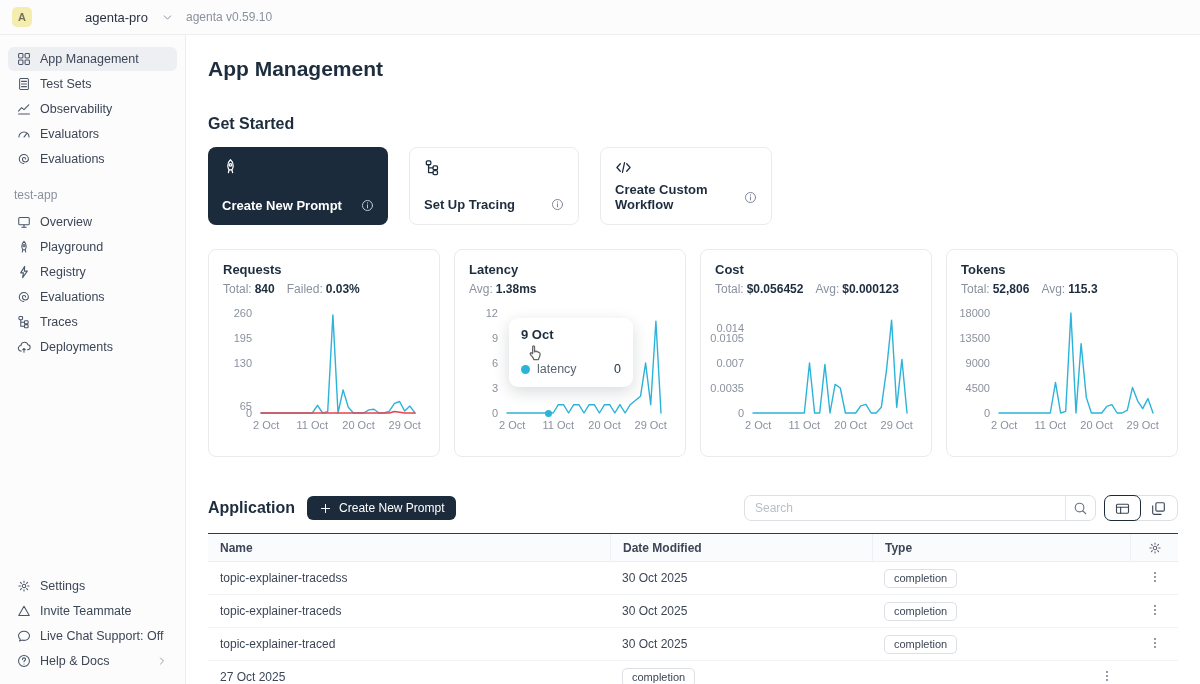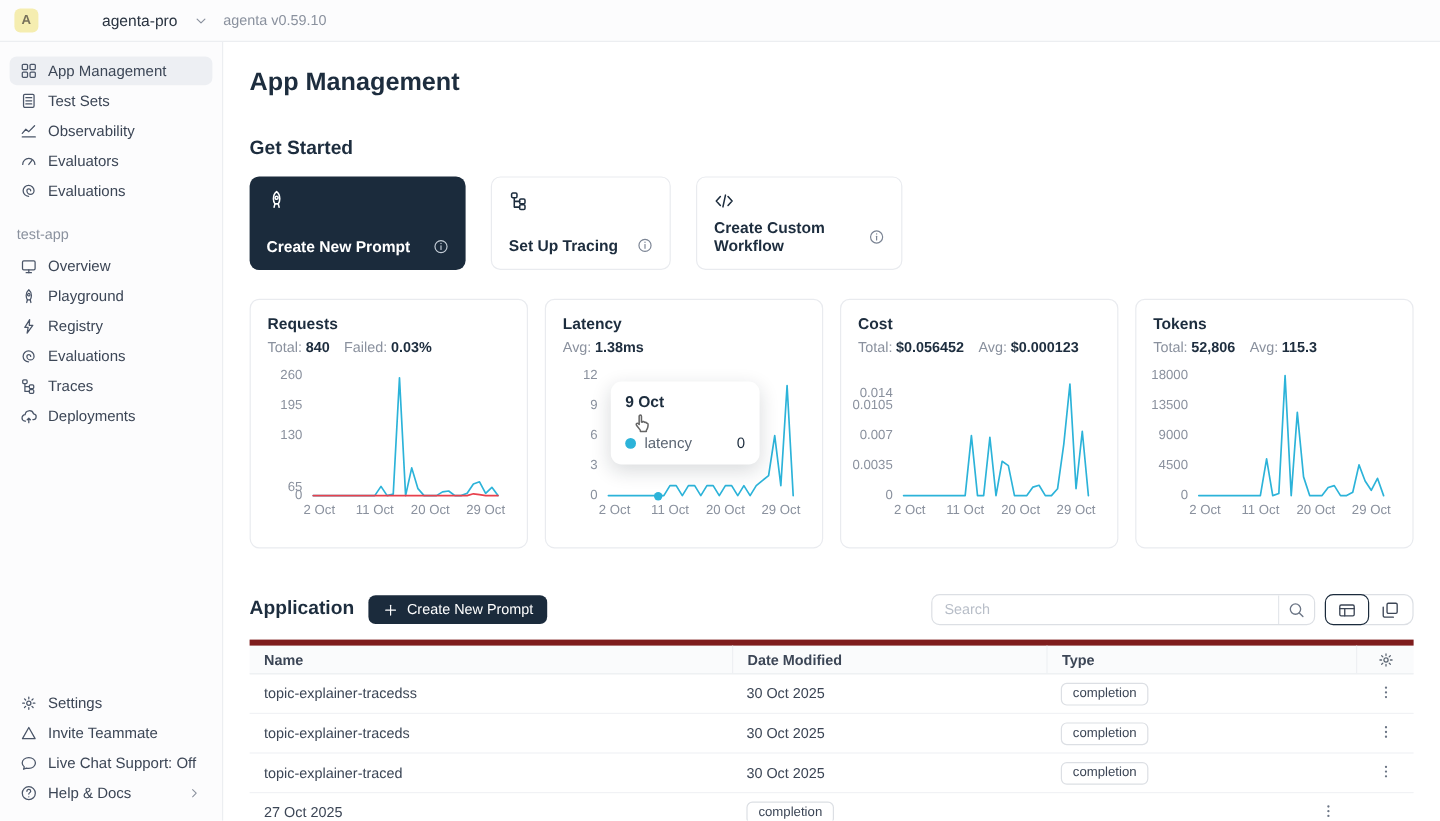--- a/index.html
+++ b/index.html
@@ -30,21 +30,21 @@
   .section-label { font-size:12px; color:#8a919e; margin:16px 6px 8px; }
   .sidebar-spacer { flex:1; }
   
   .main { flex:1; padding:14px 22px 0; overflow:hidden; }
   .page-title { font-size:21px; font-weight:700; margin:8px 0 0; color:#1d2d3e; }
   .section-title { font-size:16px; font-weight:700; margin:34px 0 14px; }
   .gs-row { display:flex; gap:21px; }
   .gs-card { height:78px; border-radius:8px; padding:11px 14px 12px; display:flex; flex-direction:column; justify-content:space-between; cursor:pointer; }
   .gs-card.dark { width:180px; background:#1b2b3c; color:#fff; }
   .gs-card.light { border:1px solid #e9ebef; background:#fff; color:#1d2d3e; }
-  .gs-card.light:nth-child(2) { width:150px;text-align:right; }
+  .gs-card.light:nth-child(2) { width:170px;text-align:right; }
   .gs-card.light:nth-child(3) { width:172px; }
   .gs-bottom { display:flex; align-items:center; justify-content:space-between; font-size:13px; font-weight:600; }
   .gs-card.dark .gs-info { color:#c3ccd6; }
   .gs-card.light .gs-info { color:#7b8494; }
   
   .charts-row { display:flex; gap:14px; margin-top:24px; }
   .chart-card { width:232px; height:208px; border:1px solid #e9ebef; border-radius:8px; padding:12px 14px; background:#fff; position:relative; }
   .chart-title { font-size:13px; font-weight:700; }
   .chart-stats { font-size:12px; color:#8a919e; margin-top:5px; display:flex; gap:12px; }
   .chart-stats b { color:#1d2d3e; margin-left:3px; font-weight:700; }
@@ -60,31 +60,31 @@
   .tt-date { font-size:13px; font-weight:600; color:#1d2d3e; }
   .tt-row { display:flex; align-items:center; gap:7px; font-size:12.5px; color:#5b6572; margin-top:20px; }
   .tt-dot { width:9px; height:9px; border-radius:50%; flex:none; }
   .tt-val { margin-left:auto; color:#1d2d3e; }
   .tt-cursor { position:absolute; left:18px; top:26px; color:#666; }
   
   .app-header { display:flex; align-items:center; margin-top:38px; }
   .app-title { font-size:16px; font-weight:700; }
   .create-btn { margin-left:12px; background:#1b2b3c; color:#fff; font-size:12px; border:none; border-radius:6px; height:24px; padding:0 12px; display:flex; align-items:center; gap:7px; cursor:pointer; font-family:inherit; }
   .flex-spacer { flex:1; }
-  .search-box { width:320px; height:26px; border:1px solid #dcdfe4; border-radius:7px; display:flex; align-items:center; background:#fff; overflow:hidden; }
+  .search-box { width:352px; height:26px; border:1px solid #dcdfe4; border-radius:7px; display:flex; align-items:center; background:#fff; overflow:hidden; }
   .search-box input { flex:1; border:none; outline:none; font-size:12px; padding:0 10px; background:transparent; font-family:inherit; color:#1d2d3e; }
   .search-box input::placeholder { color:#b8bec8; }
   .search-addon { width:30px; height:100%; border-left:1px solid #e4e7eb; display:flex; align-items:center; justify-content:center; color:#6b7585; cursor:pointer; }
   .view-toggle { margin-left:8px; border:1px solid #dcdfe4; border-radius:8px; height:26px; display:flex; background:#fff; }
   .vt-btn { width:37px; display:flex; align-items:center; justify-content:center; color:#3c4656; cursor:pointer; }
   .vt-btn.selected { border:1.5px solid #1b2b3c; border-radius:7px; margin:-1px; background:#fff; }
   
   .table { margin-top:12px; }
   .thead, .trow { display:grid; grid-template-columns:402px 262px 258px 1fr; align-items:center; }
-  .thead { height:29px; background:#fafbfc; border-top:5px solid #7f1d1d; border-bottom:1px solid #eceef1; font-size:12px; font-weight:700; color:#3c4656; }
+  .thead { height:29px; background:#fafbfc; border-top:1px solid #7f1d1d; border-bottom:1px solid #eceef1; font-size:12px; font-weight:700; color:#3c4656; }
   .th { padding:0 12px; height:100%; display:flex; align-items:center; }
   .th + .th { border-left:1px solid #eef0f3; }
   .th.actions { justify-content:flex-end; padding-right:16px; color:#5b6572; }
   .trow { height:33px; border-bottom:1px solid #f1f2f5; font-size:12px; color:#3c4656; cursor:pointer; }
   .td { padding:0 12px; }
   .badge { display:inline-block; border:1px solid #dcdfe4; border-radius:5px; padding:2px 9px 3px; font-size:11px; color:#3c4656; background:#fff; }
   .td.actions { justify-self:end; padding-right:16px; color:#6b7585; cursor:pointer; }
 </style>
 </head>
 <body>

